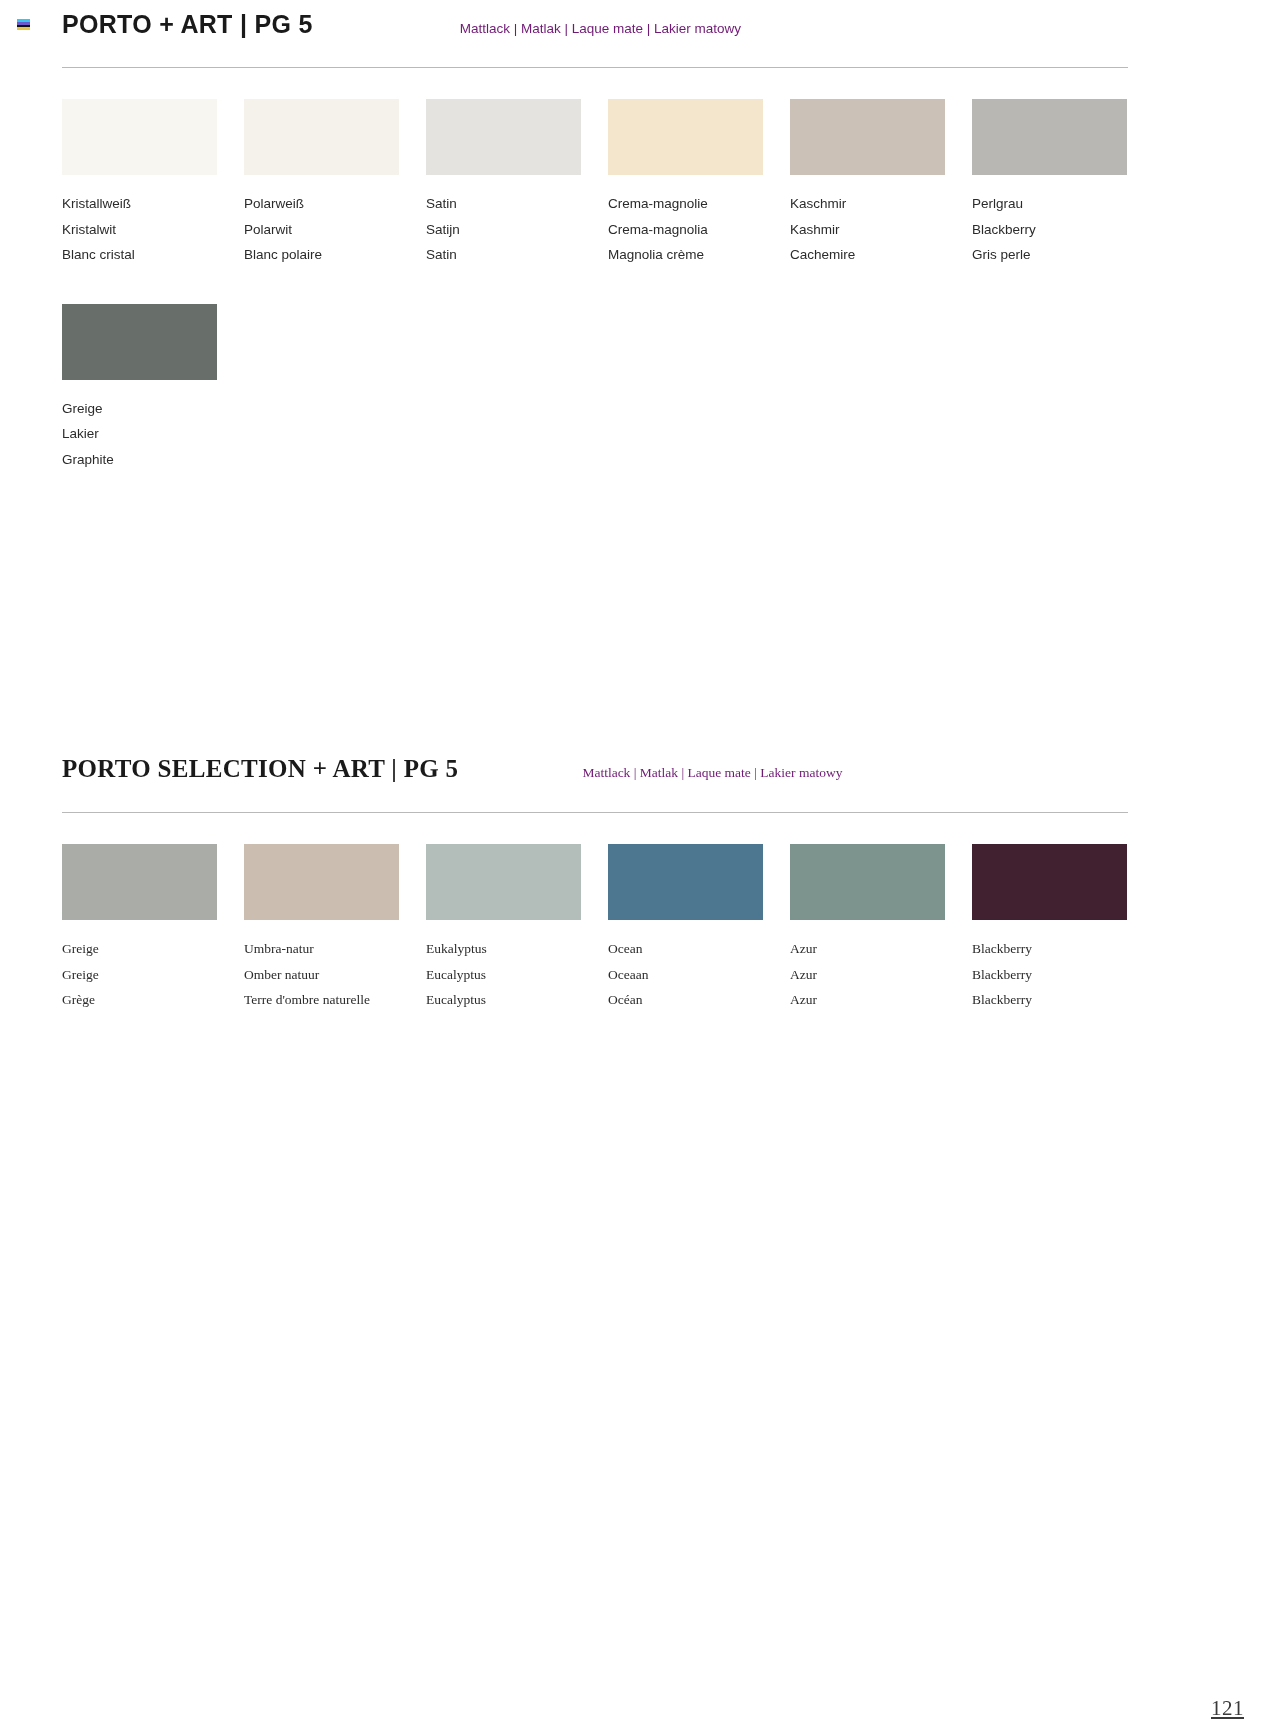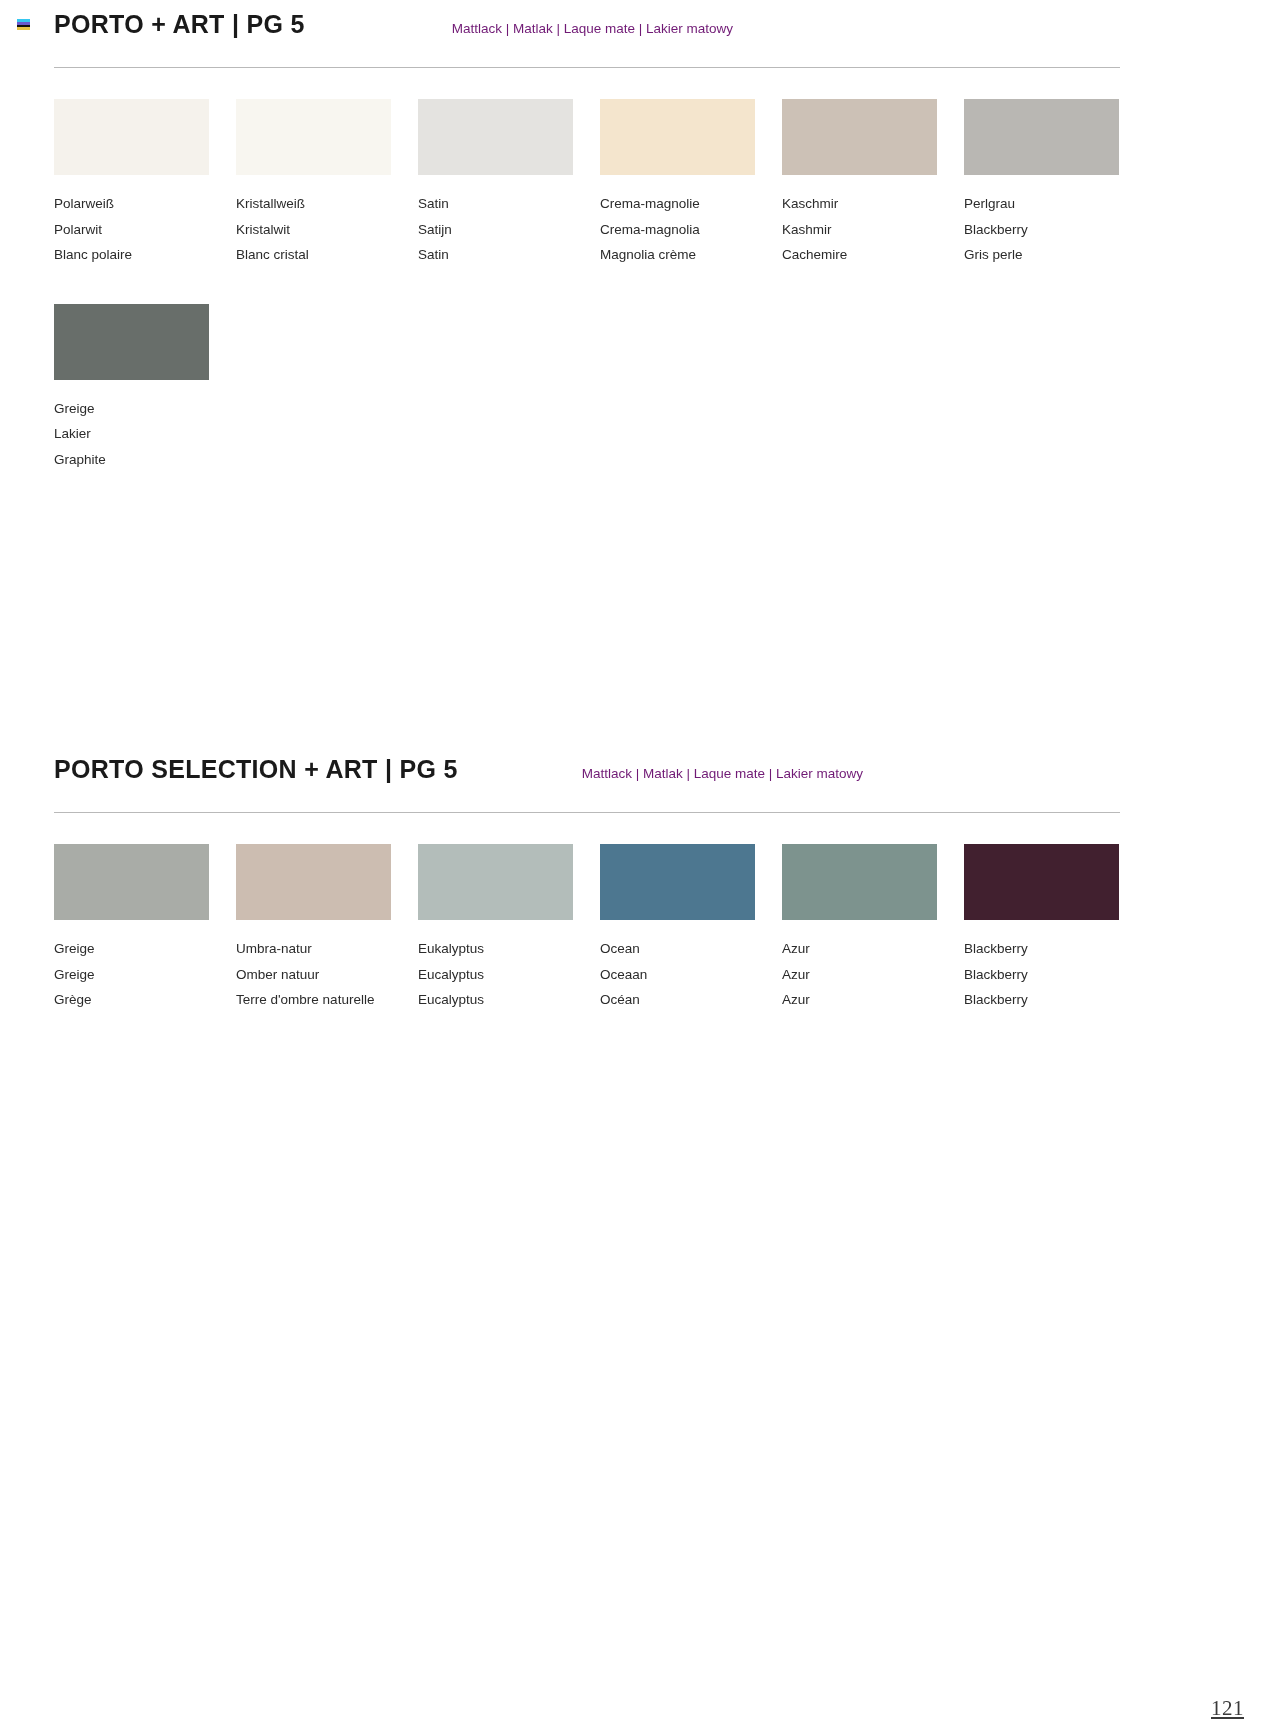--- a/index.html
+++ b/index.html
@@ -35,25 +35,25 @@
   }
   .reg-mark i { display: block; width: 100%; height: 25%; }
   .reg-mark i.c1 { background: #36c7f0; }
   .reg-mark i.c2 { background: #6a5acd; }
   .reg-mark i.c3 { background: #111111; }
   .reg-mark i.c4 { background: #e8c547; }
 
   
   .section {
     position: absolute;
-    left: 54px;
+    left: 62px;
     width: 1066px;
   }
   .section.s1 { top: 10px; }
-  .section.s2 { top: 755px; }
+  .section.s2 { top: 755px; font-family: Liberation Serif, serif; }
 
   .section-head {
     display: flex;
     align-items: baseline;
     height: 42px;
   }
   .section-title {
     font-size: 25px;
     font-weight: bold;
     letter-spacing: 0.3px;
@@ -130,34 +130,34 @@
   <section class="section s1">
     <div class="section-head">
       <h1 class="section-title">PORTO + ART | PG 5</h1>
       <div class="section-subtitle">Mattlack | Matlak | Laque mate | Lakier matowy</div>
     </div>
     <div class="rule"></div>
 
     <div class="swatch-grid">
 
       <div class="swatch-cell">
+        <span class="swatch-chip" style="background-color: rgb(248, 246, 240);"></span>
+        <div class="swatch-names">
+          <div class="swatch-name">Kristallweiß</div>
+          <div class="swatch-name">Kristalwit</div>
+          <div class="swatch-name">Blanc cristal</div>
+        </div>
+      </div>
+
+      <div class="swatch-cell">
         <span class="swatch-chip" style="background-color: rgb(245, 242, 236);"></span>
         <div class="swatch-names">
           <div class="swatch-name">Polarweiß</div>
           <div class="swatch-name">Polarwit</div>
           <div class="swatch-name">Blanc polaire</div>
-        </div>
-      </div>
-
-      <div class="swatch-cell">
-        <span class="swatch-chip" style="background-color: rgb(248, 246, 240);"></span>
-        <div class="swatch-names">
-          <div class="swatch-name">Kristallweiß</div>
-          <div class="swatch-name">Kristalwit</div>
-          <div class="swatch-name">Blanc cristal</div>
         </div>
       </div>
 
 
       <div class="swatch-cell">
         <span class="swatch-chip" style="background-color: rgb(228, 227, 224);"></span>
         <div class="swatch-names">
           <div class="swatch-name">Satin</div>
           <div class="swatch-name">Satijn</div>
           <div class="swatch-name">Satin</div>

